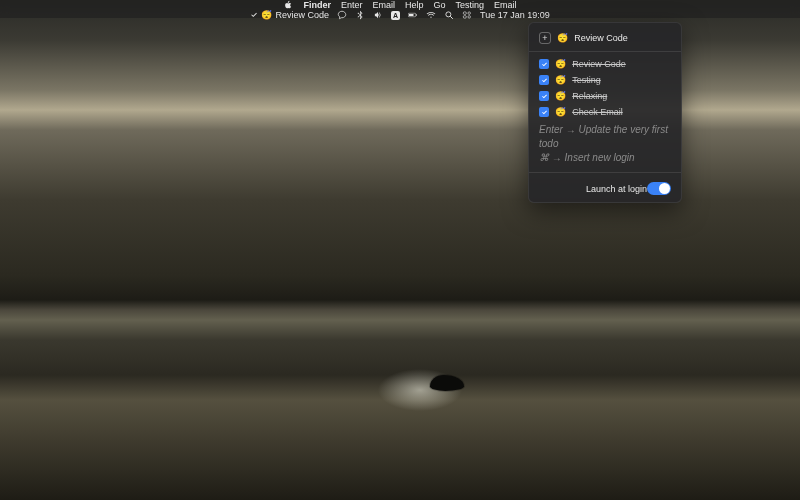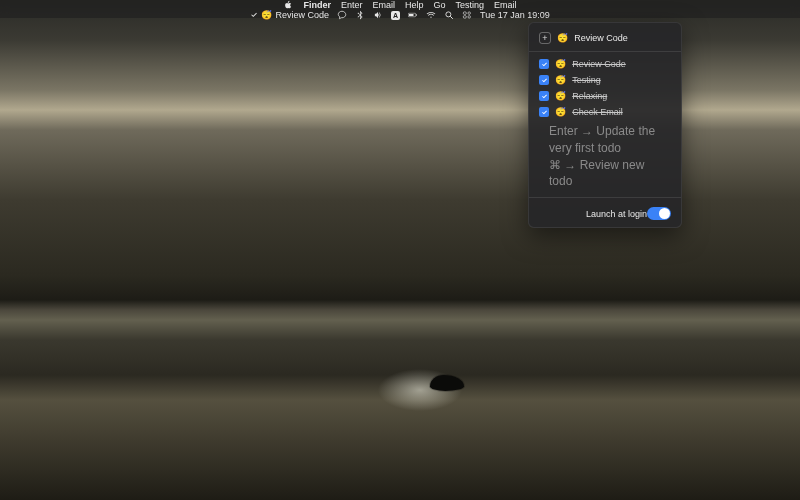--- a/index.html
+++ b/index.html
@@ -109,21 +109,21 @@
     margin: 4px 0;
   }
   .todo-row .chk {
     width: 10px; height: 10px;
     border-radius: 2px;
     background: #3a82f7;
     display: inline-flex; align-items: center; justify-content: center;
   }
   .todo-row .chk svg { width: 7px; height: 7px; fill: #fff; }
   .todo-row .label { text-decoration: line-through; color: #c8c8c8; }
-  .hint-block { padding: 3px 20px; color: #8a8a8a; font-size: 12px; line-height: 1.4; }
+  .hint-block { padding: 3px 10px; color: #8a8a8a; font-size: 10px; line-height: 1.4; font-style: italic; }
   .hint-block .hint-line { display: block; }
   .footer-row {
     display: flex; align-items: center; justify-content: flex-end;
     padding: 5px 10px 3px 10px;
   }
   .toggle {
     width: 24px; height: 13px;
     background: #3a82f7;
     border-radius: 7px;
     position: relative;
@@ -255,21 +255,21 @@
         <svg viewBox="0 0 16 16">
           <path d="M6.5 12 2.5 8l1.4-1.4 2.6 2.6 5.6-5.6L13.5 5z"></path>
         </svg>
       </span>
     <span class="emoji">😴</span>
     <span class="label">Check Email</span>
   </div>
 
   <div class="hint-block">
     <span class="hint-line">Enter → Update the very first todo</span>
-    <span class="hint-line">⌘ → Review new todo</span>
+    <span class="hint-line">⌘ → Insert new login</span>
   </div>
 
   <hr>
 
   <div class="footer-row">
     <span>Launch at login</span>
     <span class="toggle">
       <span class="knob"></span>
     </span>
   </div>

